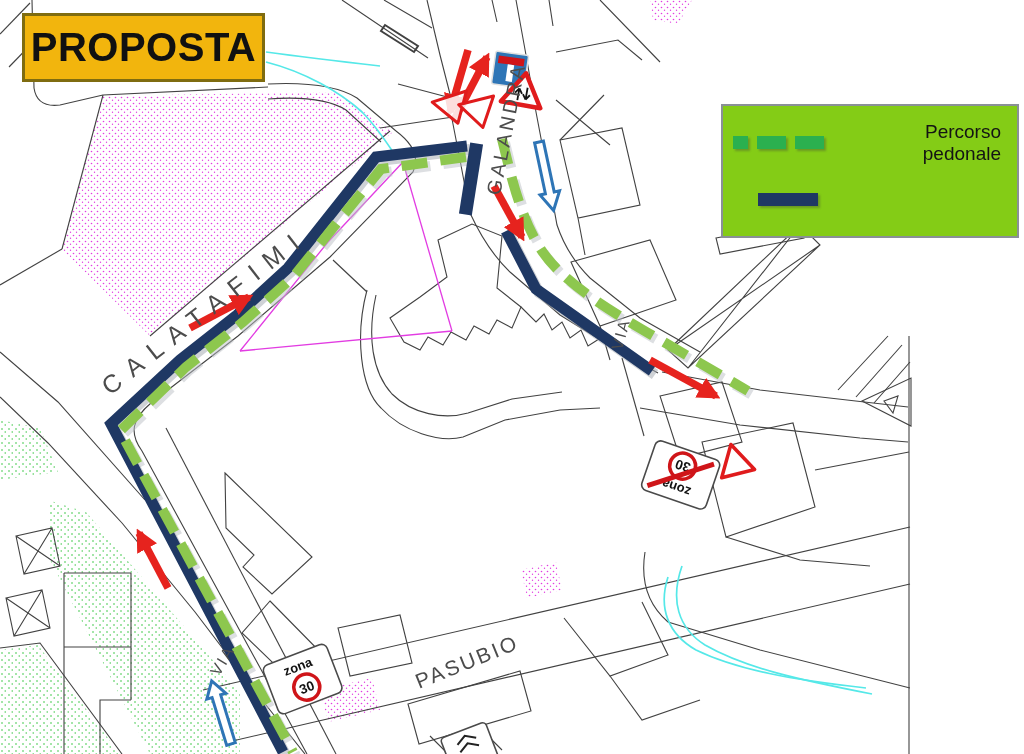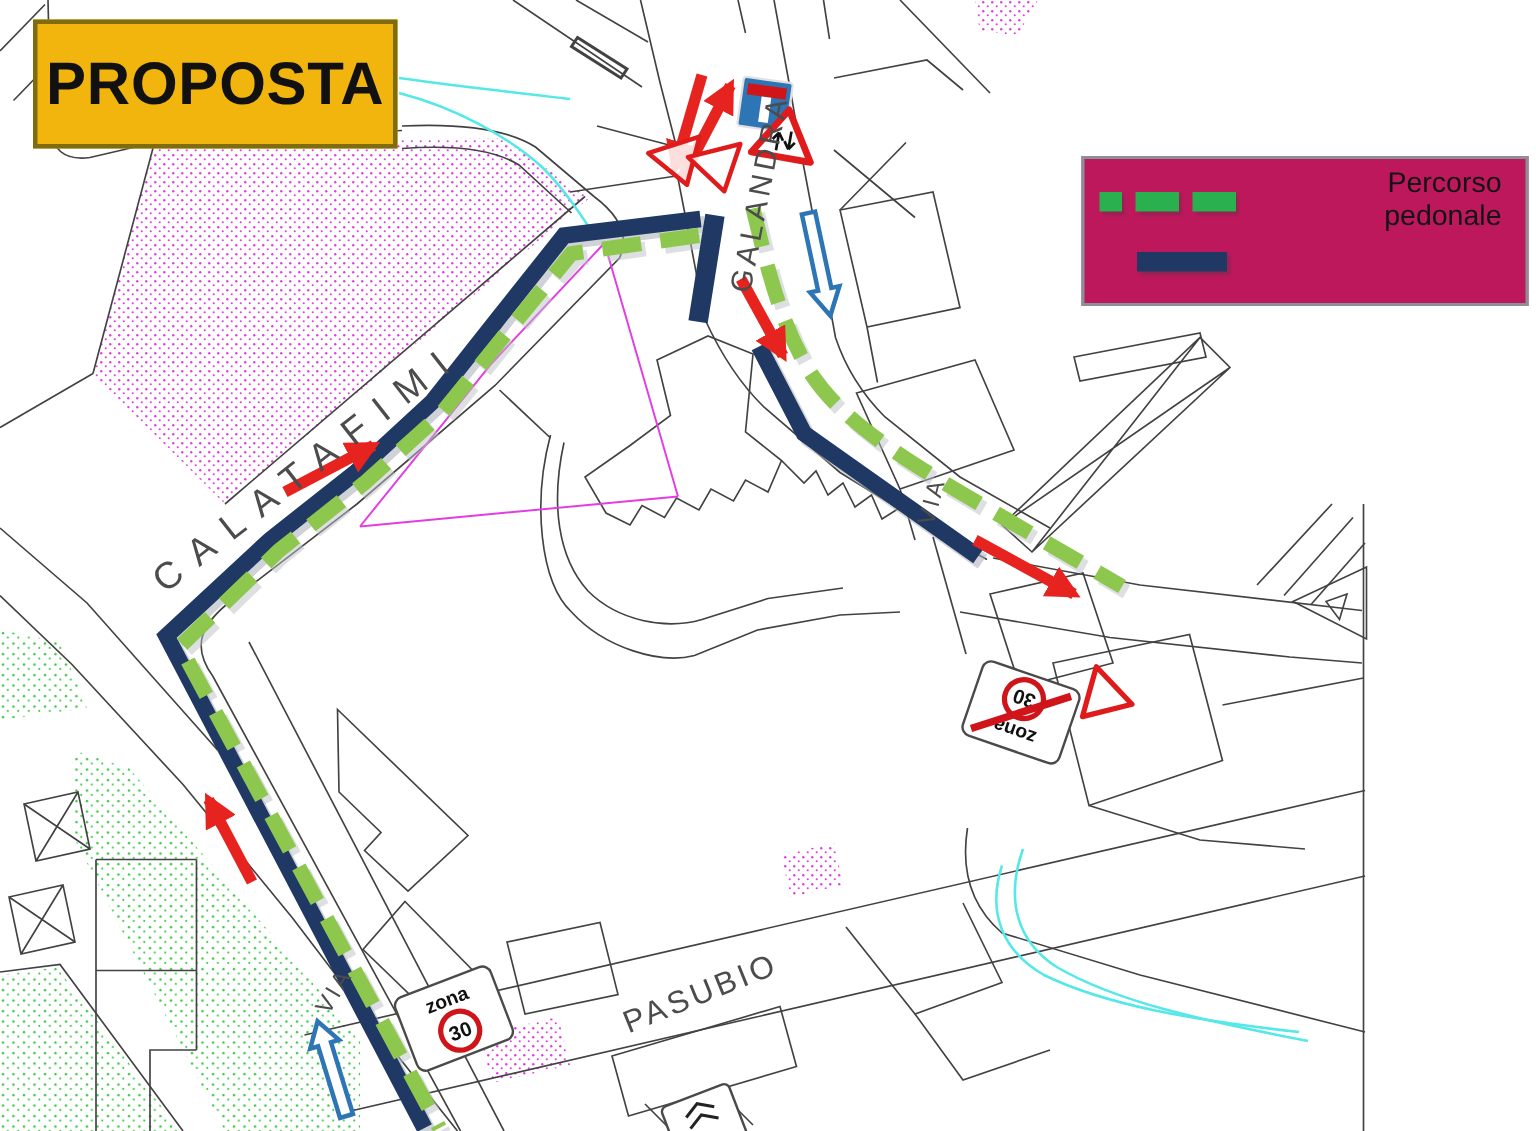--- a/index.html
+++ b/index.html
@@ -1,23 +1,23 @@
 <!DOCTYPE html>
 <html><head>
 <meta charset="utf-8">
 <style>
   html,body{margin:0;padding:0;background:#ffffff;font-family:"Liberation Sans",sans-serif;}
   #stage{position:relative;width:1024px;height:754px;background:#ffffff;overflow:hidden;}
   #stage svg{position:absolute;left:0;top:0;}
 
-  .title-box{position:absolute;left:22px;top:13px;width:243px;height:86px;background:#f2b50d;
+  .title-box{position:absolute;left:22px;top:13px;width:243px;height:69px;background:#f2b50d;
     border:3px solid #7f6c10;box-sizing:border-box;display:flex;align-items:center;justify-content:center;
     font-size:40px;font-weight:bold;color:#111;letter-spacing:.5px;z-index:30;}
 
-  .legend{position:absolute;left:721px;top:104px;width:298px;height:100px;background:#be185d;
+  .legend{position:absolute;left:721px;top:104px;width:298px;height:134px;background:#84cc16;
     border:2px solid #8a9096;box-sizing:border-box;display:flex;flex-direction:column;
     justify-content:space-around;padding:8px 0;z-index:30;}
   .legend-row{display:flex;align-items:center;height:36px;}
   .legend-swatch{width:126px;display:flex;align-items:center;padding-left:10px;gap:9px;}
   .gdash{height:13px;background:#2bb04f;box-shadow:2px 2px 2px rgba(60,60,60,.35);}
   .gdash.d1{width:15px;}.gdash.d2{width:29px;}.gdash.d3{width:29px;}
   .navybar{width:60px;height:13px;background:#1f3864;margin-left:25px;box-shadow:2px 2px 2px rgba(60,60,60,.35);}
   .legend-label{flex:1;text-align:right;padding-right:16px;font-size:19px;color:#141414;}
 
   .st{stroke:#424242;stroke-width:1.1;fill:none;}

